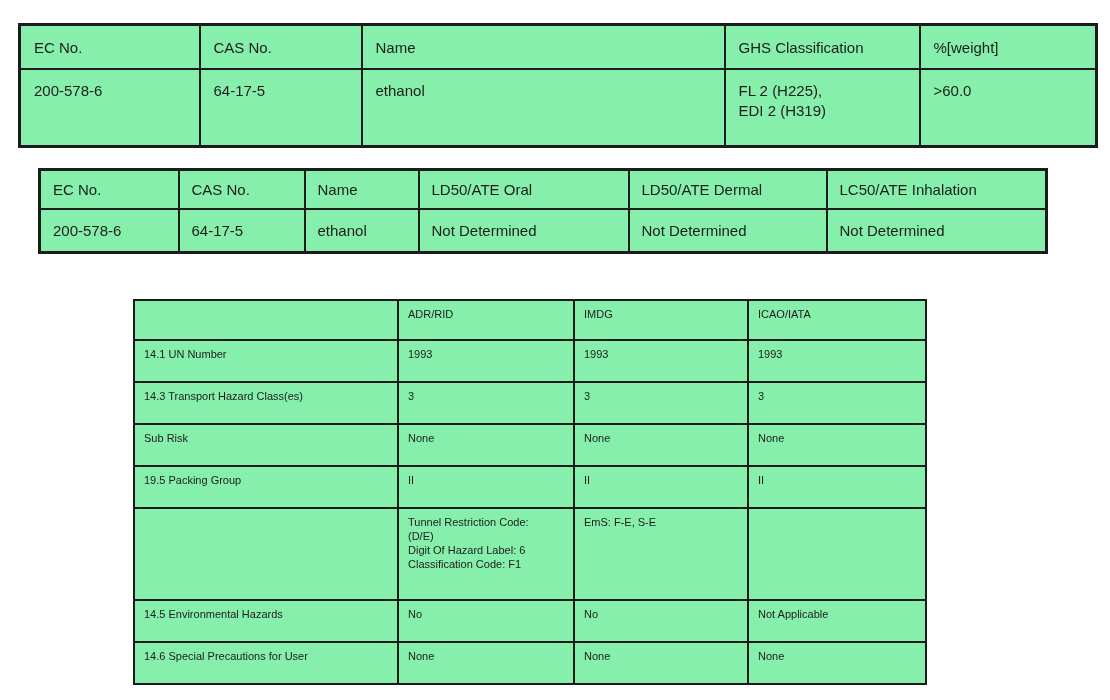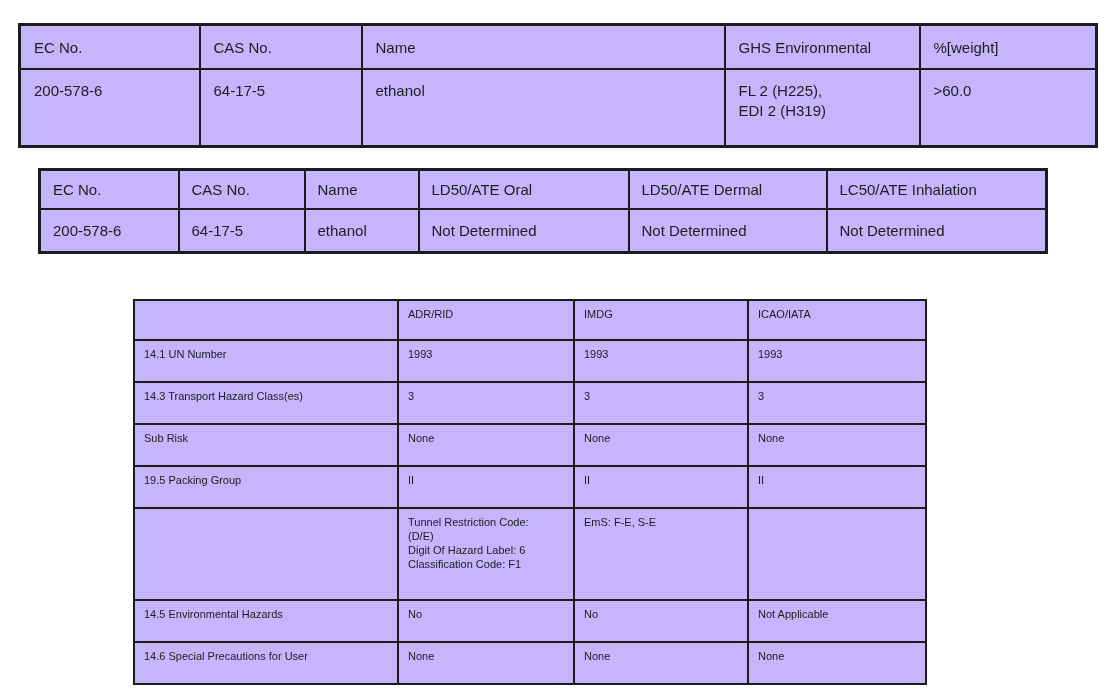--- a/index.html
+++ b/index.html
@@ -11,21 +11,21 @@
     position: relative;
     width: 1110px;
     height: 700px;
     font-family: "Liberation Sans", "DejaVu Sans", sans-serif;
     color: #1d1d1d;
   }
   table {
     position: absolute;
     border-collapse: collapse;
     table-layout: fixed;
-    background: #c4b5fd;
+    background: #86efac;
   }
   th, td {
     text-align: left;
     font-weight: 400;
     white-space: pre-line;
     overflow: hidden;
     word-wrap: break-word;
   }
 
   
@@ -80,21 +80,21 @@
       <col style="width:162px">
       <col style="width:363px">
       <col style="width:195px">
       <col style="width:177px">
   </colgroup>
   <thead>
     <tr>
       <th>EC No.</th>
       <th>CAS No.</th>
       <th>Name</th>
-      <th>GHS Environmental</th>
+      <th>GHS Classification</th>
       <th>%[weight]</th>
     </tr>
   </thead>
   <tbody>
     <tr>
       <td>200-578-6</td>
       <td>64-17-5</td>
       <td>ethanol</td>
       <td>FL 2 (H225),
 EDI 2 (H319)</td>

